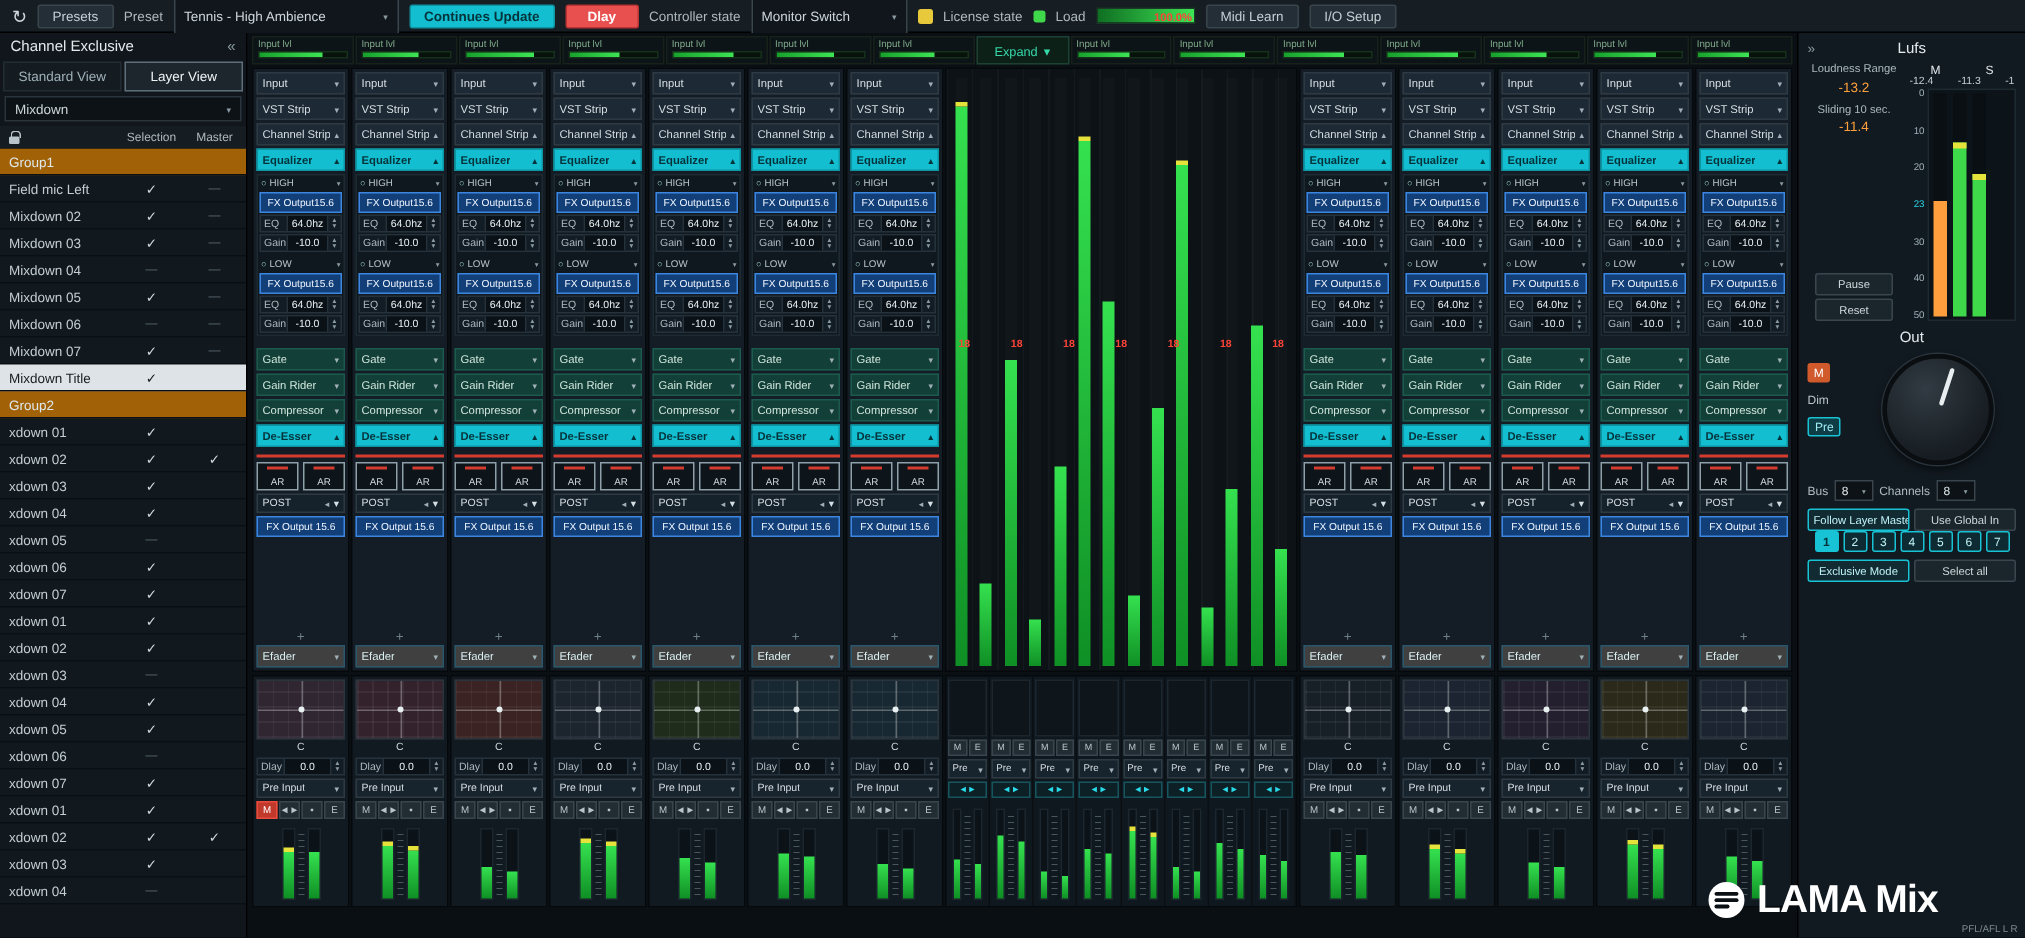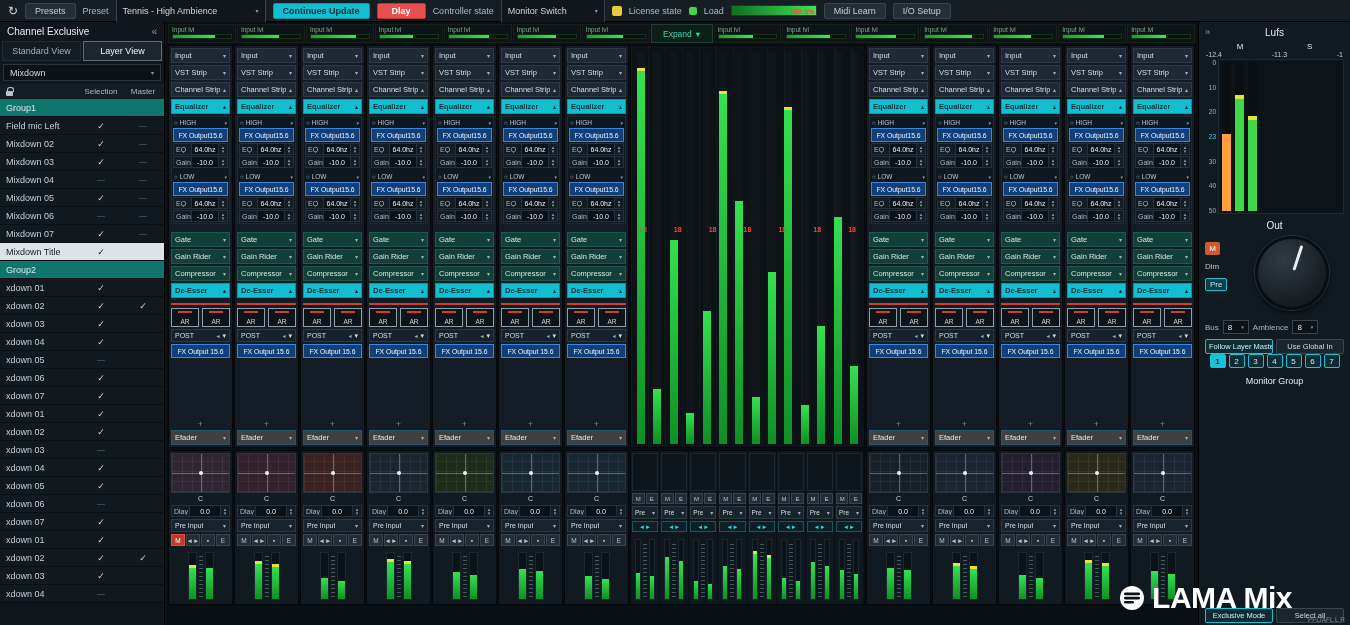--- a/index.html
+++ b/index.html
@@ -12,21 +12,21 @@
   .tb-ic{font-size:12px;color:#cfd8dc;cursor:pointer}
   .tb-btn{background:#242e36;border:1px solid #39454d;color:#c5ced3;font-size:9px;padding:2px 9px;border-radius:2px;font-family:inherit;cursor:pointer;white-space:nowrap}
   .tb-btn.cyan{background:#12becf;border-color:#0e95a3;color:#04333b;font-weight:bold}
   .tb-btn.live{background:#e85050;border-color:#b33;color:#fff;font-weight:bold;padding:2px 14px}
   .tb-lbl{color:#aeb9bf;font-size:9px;white-space:nowrap}
   .tb-dd{background:#10161b;border:1px solid #39454d;padding:2px 6px;display:flex;gap:0;align-items:center;justify-content:space-between;min-width:150px;height:35px;cursor:pointer}
   .tb-dd.smw{min-width:104px}
   .tb-dd .car{font-size:6px;color:#8a9aa2}
   .lic-ic{width:10px;height:10px;background:#e8c93c;border-radius:2px;display:inline-block}
   .led{width:8px;height:8px;background:#3fd84b;border-radius:2px;display:inline-block}
-  .loadbar{width:86px;height:11px;background:#0a1510;border:1px solid #1c3a28;position:relative;overflow:hidden}
+  .loadbar{width:66px;height:11px;background:#0a1510;border:1px solid #1c3a28;position:relative;overflow:hidden}
   .loadbar i{position:absolute;inset:0;background:linear-gradient(to right,#0f6f22,#3ee455)}
   .loadbar b{position:absolute;right:1px;top:1px;font-size:7.5px;color:#ff4438;font-weight:bold}
 
   
   .bodyrow{flex:1;display:flex;min-height:0}
 
   
   .sidebar{width:165px;background:#10161b;border-right:1px solid #000;display:flex;flex-direction:column;flex:none}
   .sb-head{height:19px;display:flex;justify-content:space-between;align-items:center;padding:0 7px;font-size:10px;color:#e3eaee}
   .sb-head .chev{color:#8a9aa2;cursor:pointer}
@@ -35,21 +35,21 @@
   .sb-tab.active{border-color:#5d6e78;background:#1d262d;color:#eef3f5}
   .sb-mix{height:17px;background:#0c1216;border:1px solid #2a343c;margin:3px 3px;display:flex;justify-content:space-between;padding:0 6px;align-items:center;cursor:pointer}
   .sb-mix .car{font-size:6px;color:#8a9aa2}
   .sb-cols{height:15px;display:flex;align-items:center;font-size:8px;color:#aeb9bf;background:#151d23;padding-left:6px}
   .sb-cols .spf{flex:1}
   .colh{width:42px;text-align:center}
   .lock{width:7px;height:5px;background:#b9c4ca;border-radius:1px;position:relative;display:inline-block;margin-top:3px}
   .lock:before{content:"";position:absolute;top:-4px;left:1px;width:5px;height:4px;border:1px solid #b9c4ca;border-bottom:none;border-radius:3px 3px 0 0}
   .ch-list{flex:1;overflow:hidden}
   .ch-row{height:18px;display:flex;align-items:center;border-bottom:1px solid #0a0f13;background:#11181e;color:#c3ced4;font-size:9px;cursor:pointer}
-  .ch-row.group{background:#0f766e;color:#dfe7ea}
+  .ch-row.group{background:#a16207;color:#dfe7ea}
   .ch-row.selected{background:#dde3e6;color:#161c21}
   .ch-row.selected .ch-mark{color:#161c21}
   .ch-label{flex:1;padding-left:6px;white-space:nowrap;overflow:hidden}
   .ch-mark{width:42px;text-align:center;color:#cfd8dc}
   .ch-mark.dim{color:#5f6e77}
 
   
   .main{flex:1;display:flex;flex-direction:column;background:#0a0f13;padding:2px 3px;min-width:0}
   .top-meters{height:19px;display:flex;gap:1px;margin-bottom:2px;flex:none}
   .tm-cell{flex:1;background:#0d1417;border:1px solid #17211a;padding:1px 3px;overflow:hidden}
@@ -154,21 +154,21 @@
   .knob-ind{position:absolute;left:50%;top:5px;width:3px;height:26px;background:#e8eef0;border-radius:2px;transform-origin:50% 32px;transform:translateX(-50%) rotate(18deg)}
   .bus-row{display:flex;align-items:center;gap:4px;font-size:8px;margin-top:10px;color:#aeb9bf;white-space:nowrap}
   .mini-dd{background:#0c1216;border:1px solid #39454d;height:14px;display:flex;align-items:center;gap:4px;padding:0 4px;color:#dfe7ea;cursor:pointer;min-width:26px;justify-content:space-between}
   .mini-dd .car{font-size:5px;color:#8a9aa2}
   .btn-row{display:flex;gap:3px;margin-top:5px}
   .btn-row .rp-btn{flex:1}
   .fav-row{display:flex;gap:3px;justify-content:center}
   .fav{width:16px;height:14px;border:1px solid #17c3d4;background:#0e2a33;color:#bff3f8;font-size:8px;display:flex;align-items:center;justify-content:center;font-family:inherit;cursor:pointer;border-radius:2px;flex:none}
   .fav.active{background:#17c3d4;color:#04333b;font-weight:bold}
   .logo{position:absolute;right:58px;bottom:10px;display:flex;align-items:center;gap:7px;z-index:6}
-  .logo-text{font-size:30px;font-weight:bold;color:#fff;letter-spacing:-0.5px;white-space:nowrap}
+  .logo-text{font-size:26px;font-weight:bold;color:#fff;letter-spacing:-0.5px;white-space:nowrap}
   .pfl{position:absolute;right:5px;bottom:2px;font-size:6.5px;color:#7d8a91;z-index:6}
 </style>
 </head>
 <body>
 
 <div class="app">
 
   <div class="toolbar">
     <span class="tb-ic">↻</span>
     <button class="tb-btn">Presets</button>
@@ -2287,20 +2287,28 @@
       </div>
     </div>
 
     <div class="rightpanel">
       <div class="rp-head">
         <span class="chev">»</span>
         <span class="rp-title">Lufs</span>
         <span style="width:14px"></span>
       </div>
       <div class="lufs">
+        <div class="lufs-left">
+          <div class="lbl">Loudness Range</div>
+          <div class="val">-13.2</div>
+          <div class="lbl">Sliding 10 sec.</div>
+          <div class="val">-11.4</div>
+          <button class="rp-btn blk mt-auto">Pause</button>
+          <button class="rp-btn blk">Reset</button>
+        </div>
         <div class="lufs-meter">
           <div class="lm-head">
             <span>M</span>
             <span>S</span>
           </div>
           <div class="lm-vals">
             <span>-12.4</span>
             <span>-11.3</span>
             <span>-1</span>
           </div>
@@ -2340,21 +2348,21 @@
           <i class="knob-ind"></i>
         </div>
       </div>
 
       <div class="bus-row">
         <span>Bus</span>
         <div class="mini-dd">
           <span>8</span>
           <span class="car">▾</span>
         </div>
-        <span>Ambience</span>
+        <span>Channels</span>
         <div class="mini-dd">
           <span>8</span>
           <span class="car">▾</span>
         </div>
       </div>
 
       <div class="btn-row">
         <button class="rp-btn cy">Follow Layer Master</button>
         <button class="rp-btn">Use Global In</button>
       </div>
@@ -2362,21 +2370,20 @@
       <div class="fav-row" id="favRow">
           <button class="fav active">1</button>
           <button class="fav">2</button>
           <button class="fav">3</button>
           <button class="fav">4</button>
           <button class="fav">5</button>
           <button class="fav">6</button>
           <button class="fav">7</button>
         </div>
 
-      <div class="rp-title sm2">Monitor Group</div>
       <div class="btn-row">
         <button class="rp-btn cy">Exclusive Mode</button>
         <button class="rp-btn">Select all</button>
       </div>
     </div>
   </div>
 
   <div class="logo">
     <svg width="26" height="26" viewBox="0 0 26 26">
       <circle cx="13" cy="13" r="12" fill="#ffffff"></circle>

